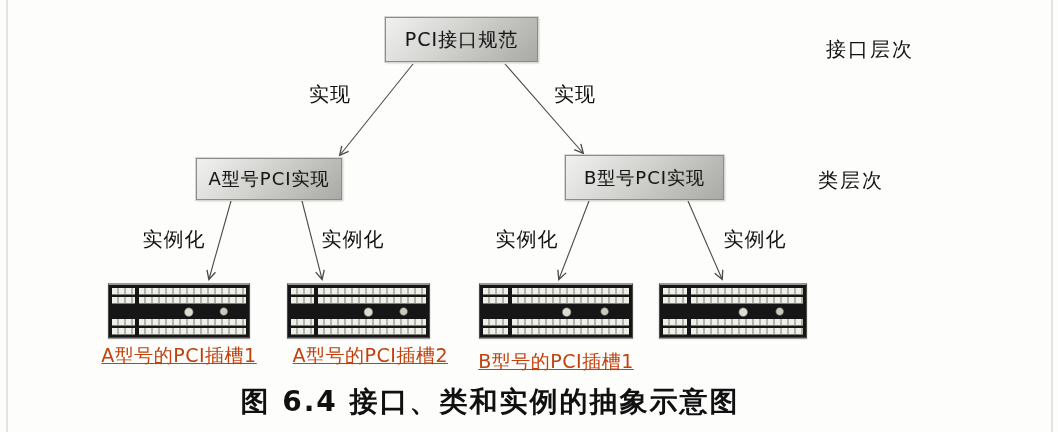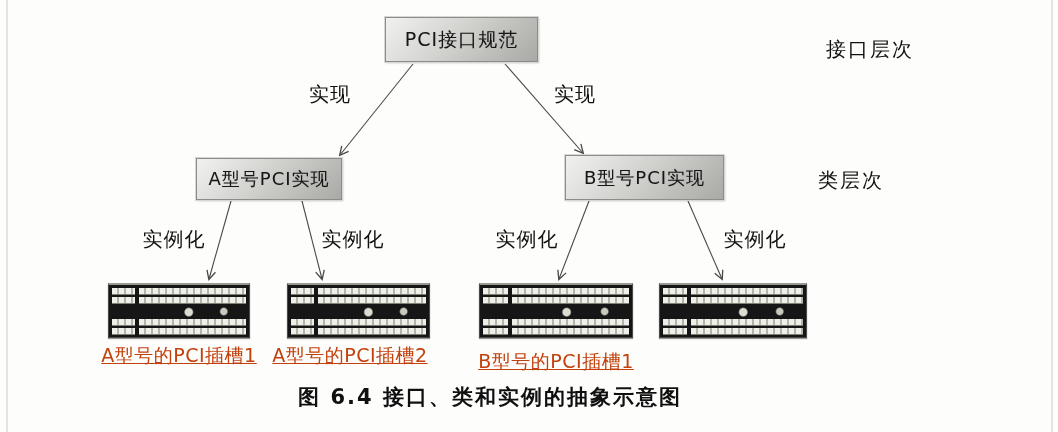--- a/index.html
+++ b/index.html
@@ -38,21 +38,21 @@
   }
   .layer-label {
     position:absolute; font-size:20px; color:#111; letter-spacing:2px;
   }
   .inst-caption {
     position:absolute; width:180px; text-align:center;
     font-size:19px; color:#c2410c; letter-spacing:0.5px;text-decoration:underline;
   }
   .fig-caption {
     position:absolute; left:240px; top:383px; width:500px;
-    text-align:center; font-size:21px; font-weight:bold;
+    text-align:center; font-size:28px; font-weight:bold;
     color:#101010; letter-spacing:2px;
   }
 
   
   .slot {
     position:absolute; box-sizing:border-box;
     background:#161616;
     border:1px solid #4a4a46;
     border-top:2px solid #9a9a94;
     box-shadow:0 1px 1px rgba(0,0,0,0.4);
@@ -187,18 +187,18 @@
         <i class="s short"></i>
         <i class="s long"></i>
       </div>
     <div class="srow r4">
         <i class="s short"></i>
         <i class="s long"></i>
       </div>
   </div>
 
   <div class="inst-caption" style="left:89px;  top:343px;">A型号的PCI插槽1</div>
-  <div class="inst-caption" style="left:260px; top:343px;">A型号的PCI插槽2</div>
+  <div class="inst-caption" style="left:268px; top:343px;text-align:right;">A型号的PCI插槽2</div>
   <div class="inst-caption" style="left:466px; top:343px;margin-top:6px;">B型号的PCI插槽1</div>
 
   <div class="fig-caption">图 6.4  接口、类和实例的抽象示意图</div>
 
 </div>
 
 </body></html>

